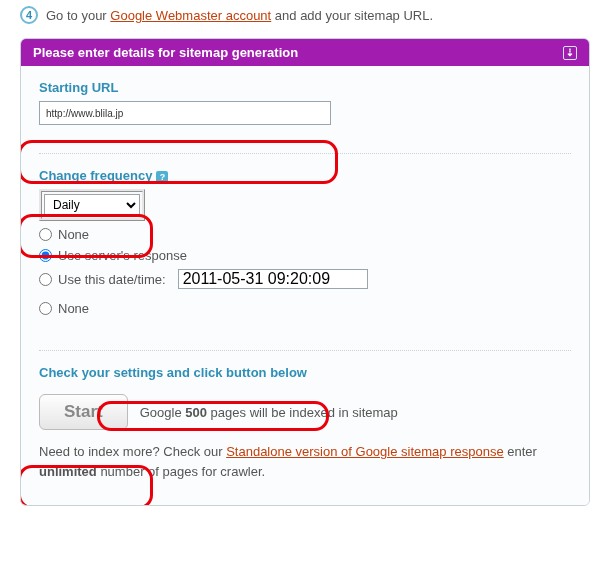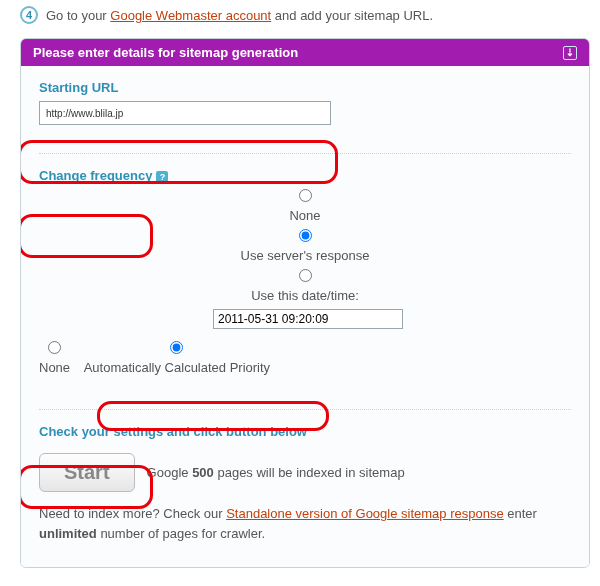--- a/index.html
+++ b/index.html
@@ -84,39 +84,38 @@
   .select-wrap {
     display: inline-block;
     border: 3px ridge #e6e6e6;
     padding: 2px;
     background: #f9f9f9;
   }
   .radio-row, .radio-inline {
     display: flex; align-items: center; gap: 6px;
     margin: 6px 0;
     color: #555;
-    flex-direction: column;
   }
   .radio-inline { display: inline-flex; margin-right: 10px; }
   input[type=radio] { margin: 0; }
   .dt-input {
     width: 190px; height: 20px;
     border: 1px solid #9aa6ad;
     padding: 8px 4px;
-    font-size: 12px;
+    font-size: 16px;
     margin-left: 6px;
   }
   .start-btn {
     display: inline-block;
     background: linear-gradient(#fefefe, #e6e6e6);
     border: 1px solid #bbb;
     border-radius: 6px;
     color: #888;
     font-weight: bold;
-    font-size: 20px;
+    font-size: 17px;
     padding: 7px 24px;
     margin: 8px 0;
   }
   .start-row { display: flex; align-items: center; gap: 12px; }
   .highlight {
     position: absolute;
     border: 3px solid #e9000a;
     border-radius: 14px;
     pointer-events: none;
   }
@@ -139,43 +138,44 @@
       <span class="collapse-icon">⇣</span>
     </div>
     <div class="panel-body rel">
 
       <div class="section-label first">Starting URL</div>
       <input class="text-input" type="text" value="http://www.blila.jp" style="">
 
       <div class="section-label">
         <span>Change frequency</span><span class="help-icon">?</span>
       </div>
+      <span class="select-wrap">
+        <select class="sel">
+          <option>Daily</option>
+        </select>
+      </span>
 
       <div class="radio-row">
         <input type="radio" name="lm" style="">
         <span>None</span>
       </div>
       <div class="radio-row">
         <input type="radio" name="lm" checked="" style="">
         <span>Use server's response</span>
       </div>
       <div class="radio-row">
         <input type="radio" name="lm" style="">
         <span>Use this date/time:</span>
         <input class="dt-input" type="text" value="2011-05-31 09:20:09" style="">
       </div>
 
       <div>
         <span class="radio-inline">
           <input type="radio" name="pr" style="">
           <span>None</span>
-        </span>
-        <span class="radio-inline">
-          <input type="radio" name="pr" checked="" style="">
-          <span>Automatically Calculated Priority</span>
         </span>
       </div>
 
       <div class="section-label">Check your settings and click button below</div>
       <div class="start-row">
         <button class="start-btn">Start</button>
         <span>
           <span>Google </span><span class="bold">500</span><span> pages will be indexed in sitemap</span>
         </span>
       </div>

